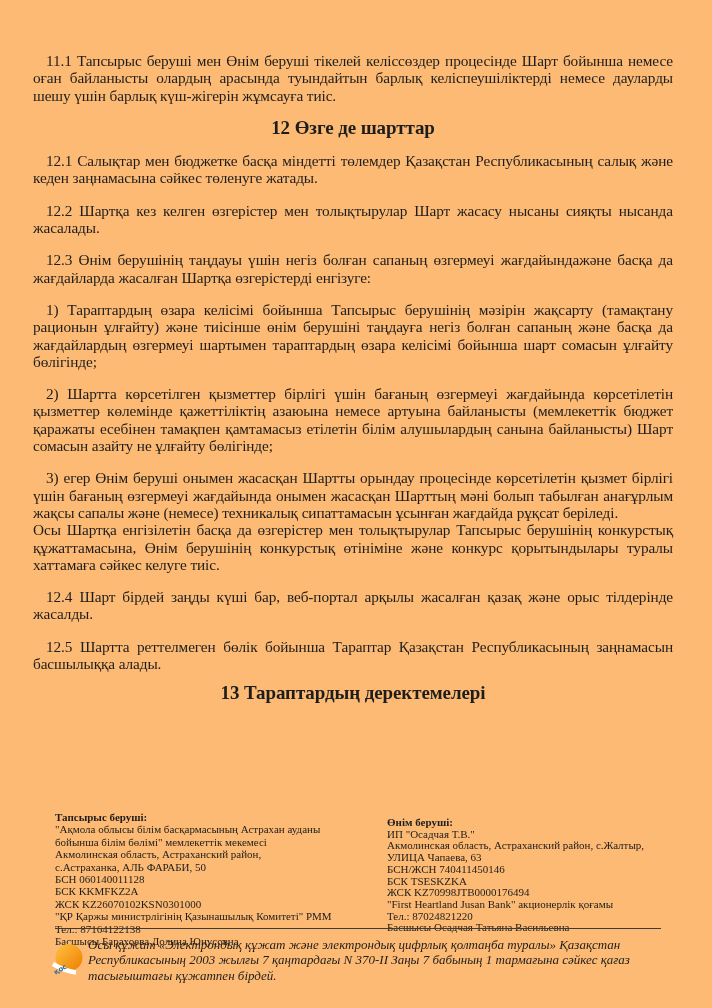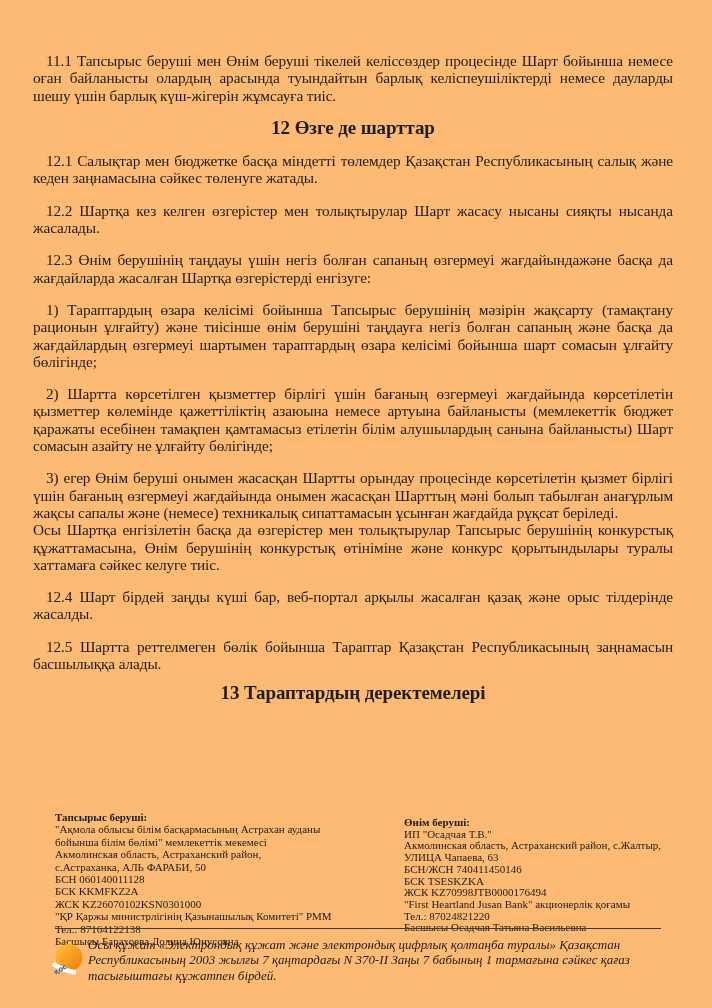--- a/index.html
+++ b/index.html
@@ -18,21 +18,21 @@
   .para.cont { text-indent:0; }
   .para.last { margin-bottom:0; }
   .sec-heading {
     font-weight:bold; text-align:center; font-size:19px; line-height:17.3px;
     margin:10px 0 16px 0; text-indent:0;
   }
   .sec-heading.h13 { margin:12px 0 0 0; }
   .parties { position:absolute; left:55px; top:811px; width:630px; }
   .party { position:absolute; top:0; white-space:nowrap; font-size:11px; line-height:12.4px; }
   .party.customer { left:0; width:325px; }
-  .party.supplier { left:349px; top:6px; line-height:11.7px; width:295px; }
+  .party.supplier { left:332px; top:6px; line-height:11.7px; width:295px; }
   .party-title { font-weight:bold; font-size:11px; }
   .party-line { }
   .sign-line {
     position:absolute; left:55px; top:928px; width:606px; height:0;
     border-top:1.2px solid #3b3b3b;
   }
   .footer { position:absolute; left:52px; top:937px; width:600px; }
   .footer-logo { position:absolute; left:0; top:6px; width:34px; height:34px; }
   .footer-text {
     margin-left:36px; font-size:13px; line-height:15.3px; white-space:nowrap;font-style:italic;

